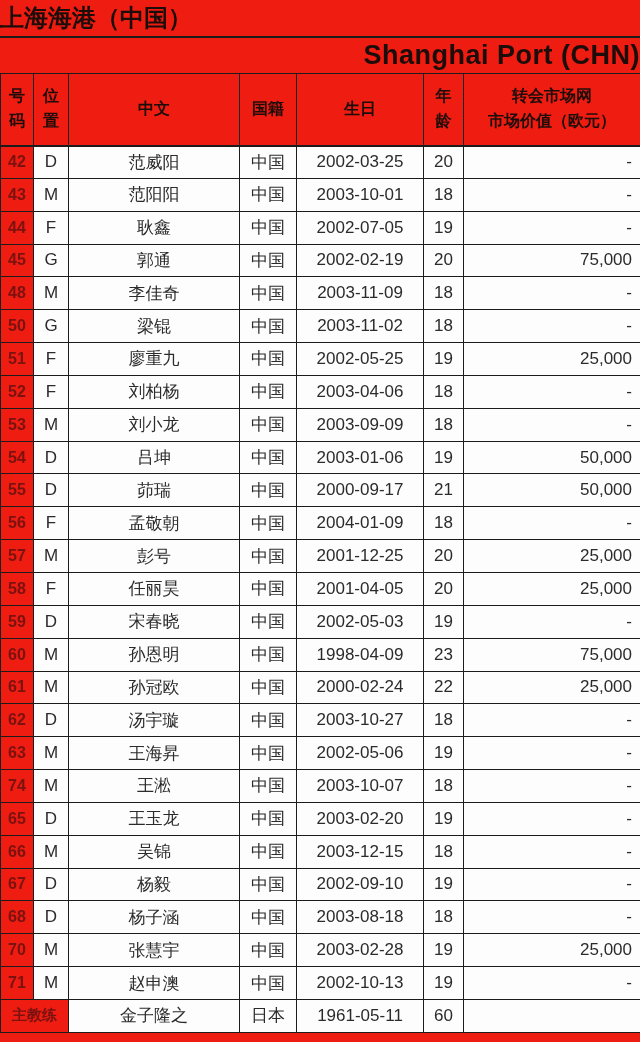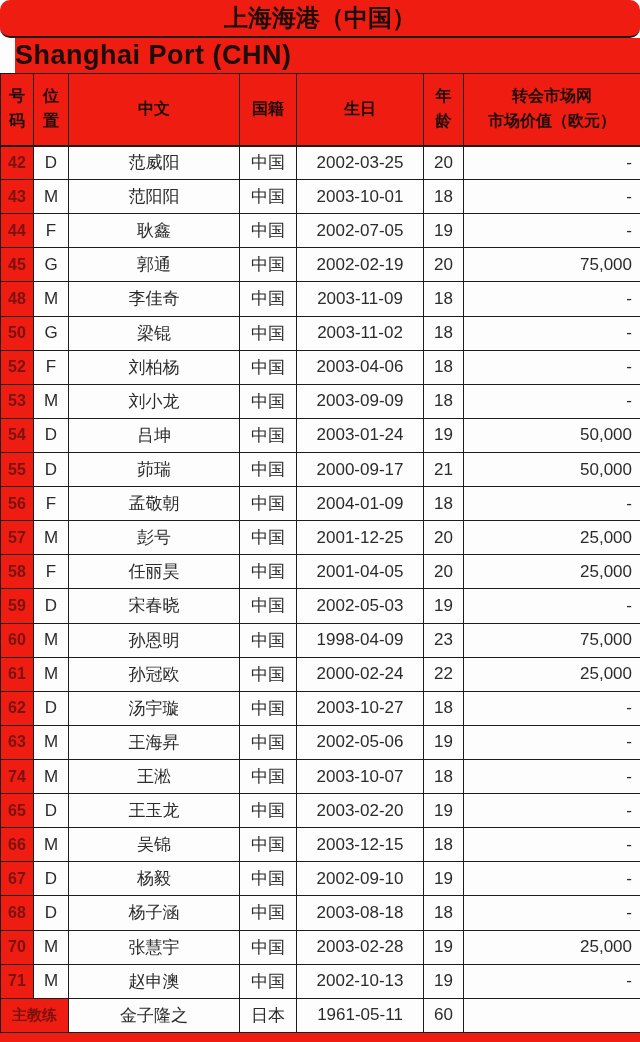--- a/index.html
+++ b/index.html
@@ -5,30 +5,28 @@
   html,body{margin:0;padding:0;}
   body{background:#ffffff;}
   .sheet{
     width:640px;height:1042px;overflow:hidden;background:#fdfdfd;
     display:flex;flex-direction:column;
     font-family:"Liberation Sans","DejaVu Sans",sans-serif;
   }
   .title-cn{
     height:36px;line-height:36px;flex:0 0 36px;
     background:var(--red);color:var(--title-text);
-    text-align:center;font-size:24px;font-weight:700;
+    font-size:24px;font-weight:700;
     border-bottom:2px solid var(--border);
-    border-radius:10px;
   }
   .title-en{
     height:35px;line-height:35px;flex:0 0 35px;
     background:var(--red);color:var(--title-text);
-    text-align:left;font-size:27px;font-weight:700;
+    text-align:right;font-size:27px;font-weight:700;
     letter-spacing:0.5px;
-    margin-left:15px;
   }
   table{
     border-collapse:collapse;table-layout:fixed;
     width:640px;height:960px;flex:0 0 960px;
   }
   th,td{
     border:1px solid var(--border);
     padding:0;overflow:hidden;white-space:nowrap;
   }
   thead tr{height:72px;}
@@ -133,20 +131,29 @@
         <tr>
           <td class="c-number">50</td>
           <td class="c-position">G</td>
           <td class="c-name">梁锟</td>
           <td class="c-nationality">中国</td>
           <td class="c-birthday">2003-11-02</td>
           <td class="c-age">18</td>
           <td class="c-value">-</td>
         </tr>
         <tr>
+          <td class="c-number">51</td>
+          <td class="c-position">F</td>
+          <td class="c-name">廖重九</td>
+          <td class="c-nationality">中国</td>
+          <td class="c-birthday">2002-05-25</td>
+          <td class="c-age">19</td>
+          <td class="c-value">25,000</td>
+        </tr>
+        <tr>
           <td class="c-number">52</td>
           <td class="c-position">F</td>
           <td class="c-name">刘柏杨</td>
           <td class="c-nationality">中国</td>
           <td class="c-birthday">2003-04-06</td>
           <td class="c-age">18</td>
           <td class="c-value">-</td>
         </tr>
         <tr>
           <td class="c-number">53</td>
@@ -155,21 +162,21 @@
           <td class="c-nationality">中国</td>
           <td class="c-birthday">2003-09-09</td>
           <td class="c-age">18</td>
           <td class="c-value">-</td>
         </tr>
         <tr>
           <td class="c-number">54</td>
           <td class="c-position">D</td>
           <td class="c-name">吕坤</td>
           <td class="c-nationality">中国</td>
-          <td class="c-birthday">2003-01-24</td>
+          <td class="c-birthday">2003-01-06</td>
           <td class="c-age">19</td>
           <td class="c-value">50,000</td>
         </tr>
         <tr>
           <td class="c-number">55</td>
           <td class="c-position">D</td>
           <td class="c-name">茆瑞</td>
           <td class="c-nationality">中国</td>
           <td class="c-birthday">2000-09-17</td>
           <td class="c-age">21</td>

